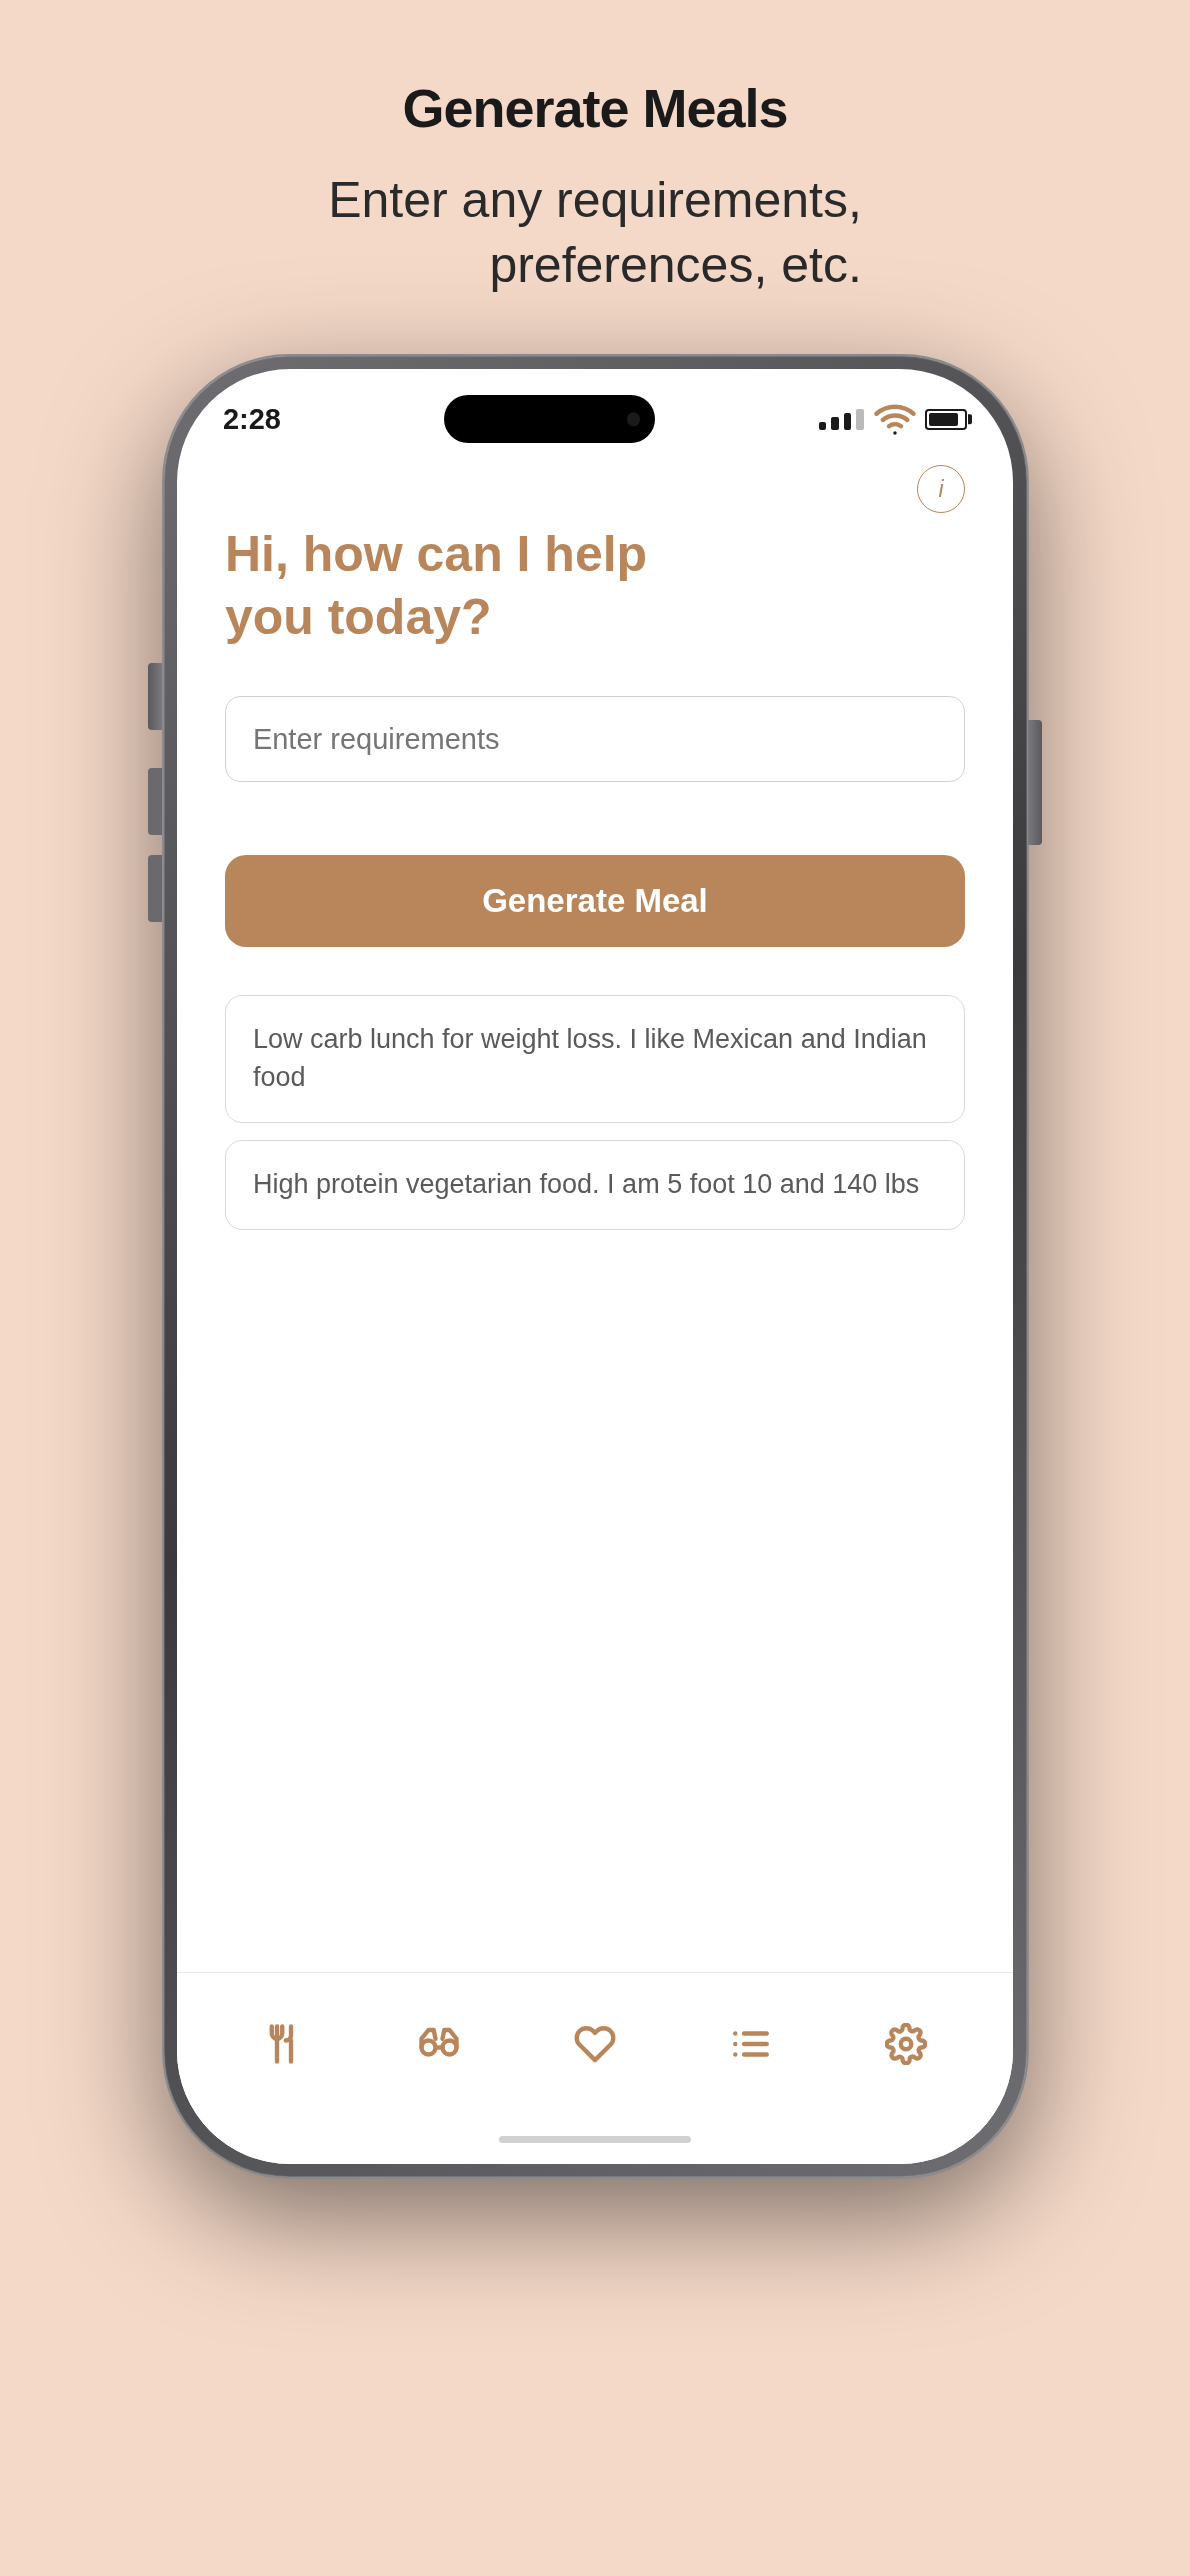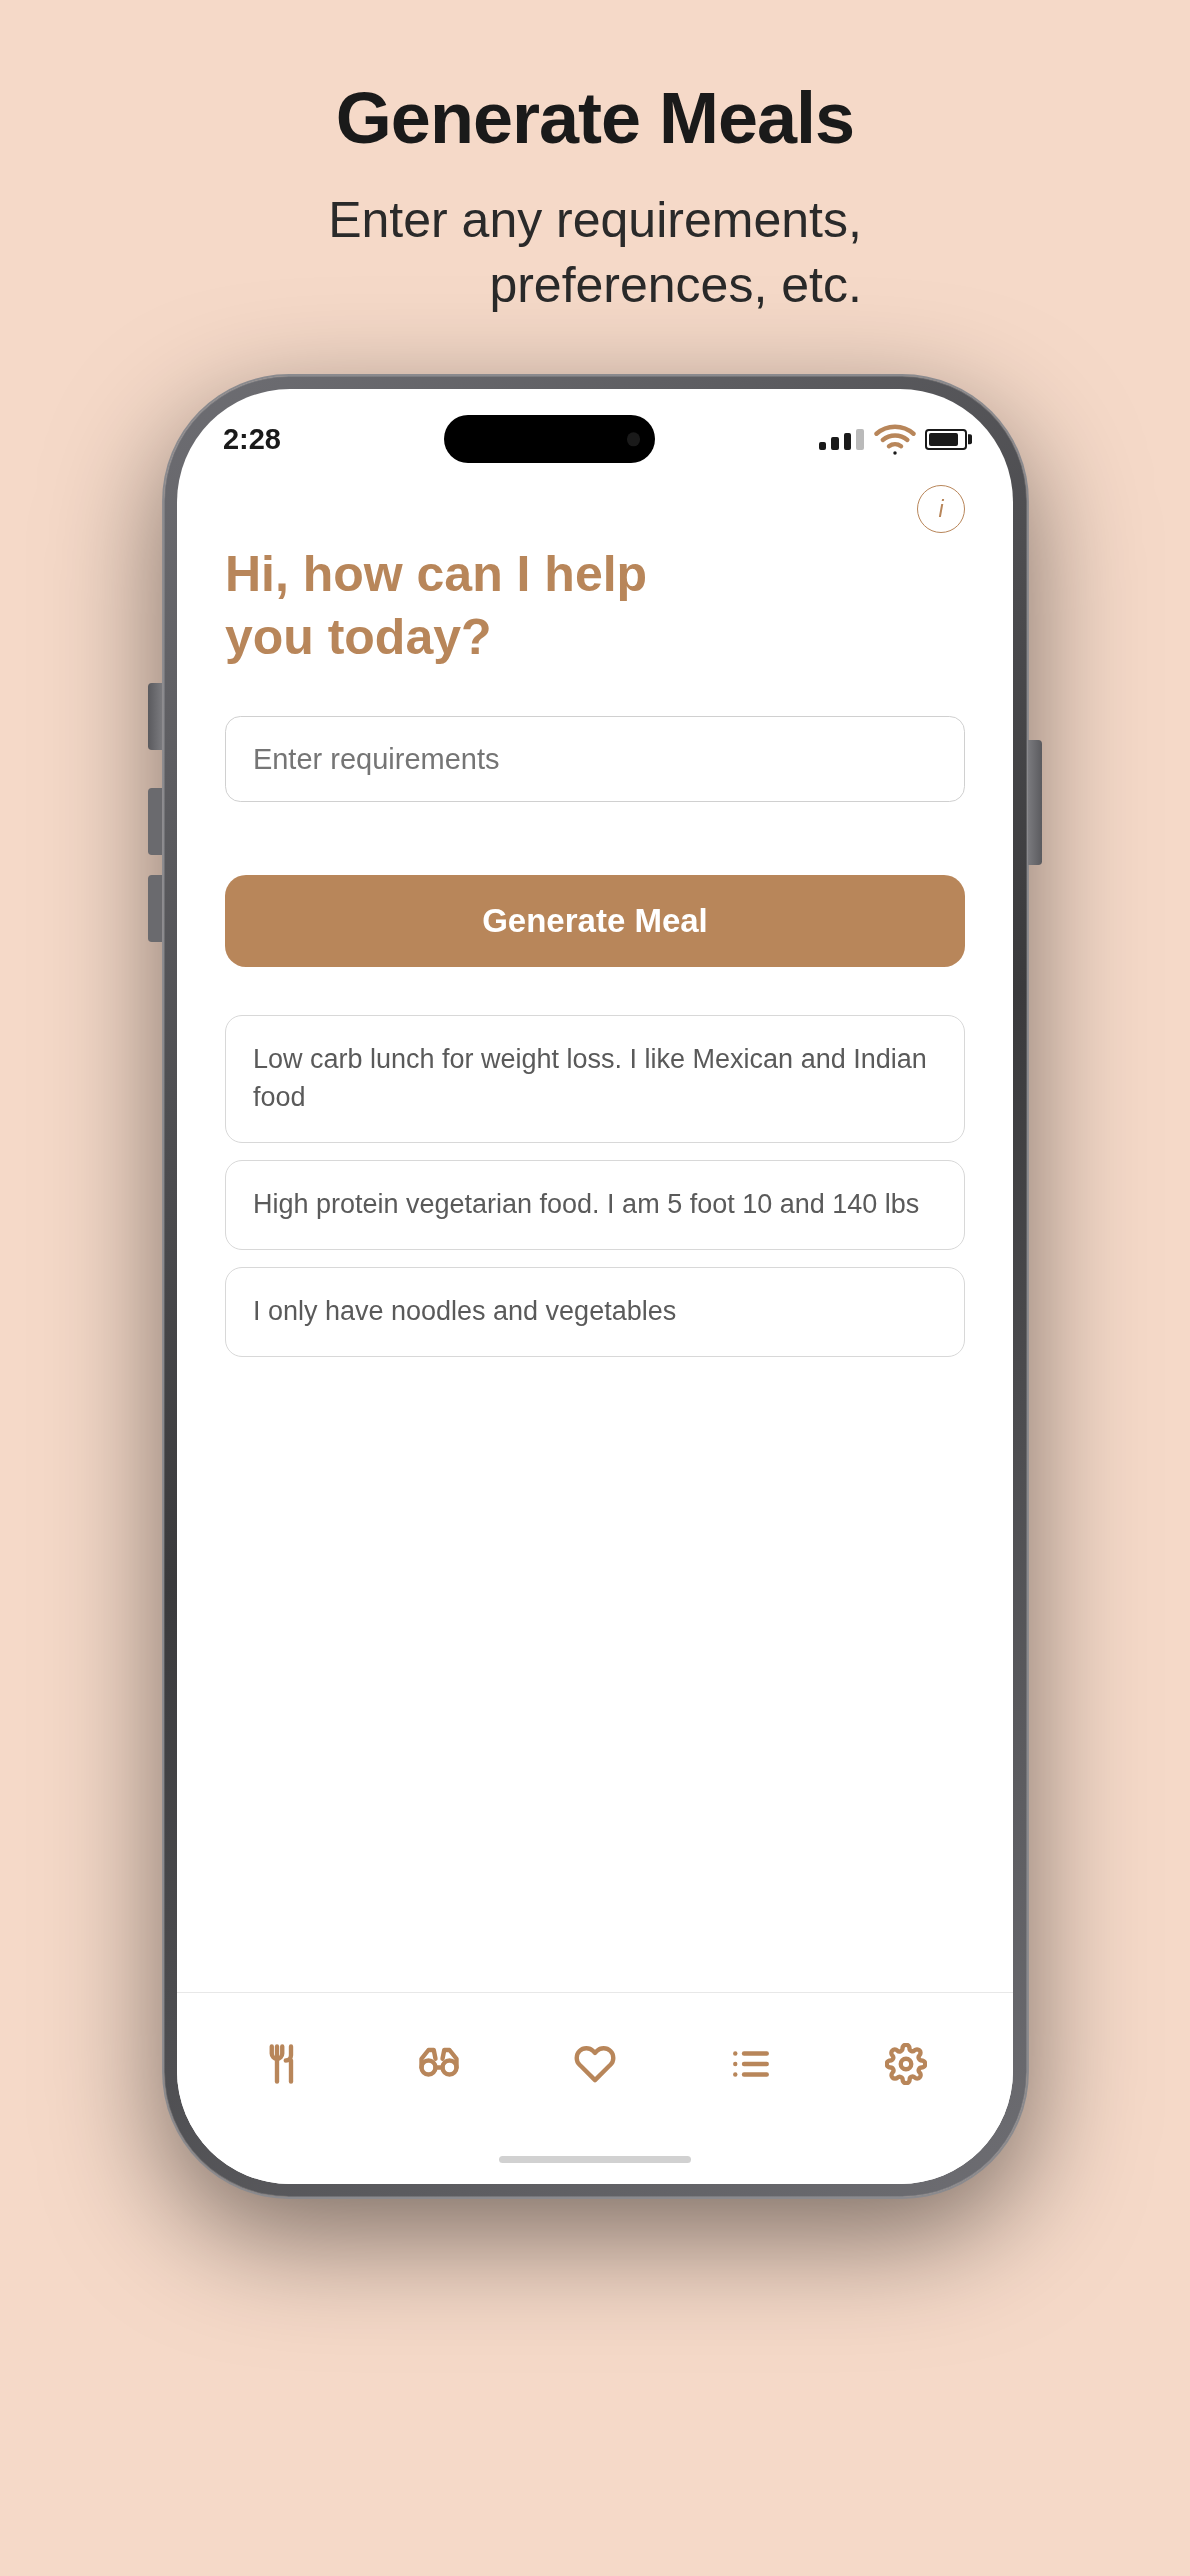--- a/index.html
+++ b/index.html
@@ -9,21 +9,21 @@
       height: 2576px;
       background-color: #f5d9c8;
       font-family: -apple-system, BlinkMacSystemFont, 'SF Pro Display', 'Helvetica Neue', Arial, sans-serif;
       display: flex;
       flex-direction: column;
       align-items: center;
       overflow: hidden;
     }
 
     .page-title {
-      font-size: 72px;
+      font-size: 54px;
       font-weight: 800;
       color: #1a1a1a;
       text-align: center;
       margin-top: 77px;
       letter-spacing: -1px;
     }
 
     .page-subtitle {
       font-size: 50px;
       font-weight: 400;
@@ -366,23 +366,20 @@
         
 
         <div class="example-card">
           <span class="example-card-text">Low carb lunch for weight loss. I like Mexican and Indian food</span>
         </div>
 
         <div class="example-card">
           <span class="example-card-text">High protein vegetarian food. I am 5 foot 10 and 140 lbs</span>
         </div>
 
-        <div class="example-card">
-          <span class="example-card-text">I only have noodles and vegetables</span>
-        </div>
 
       </div>
 
       <div class="tab-bar">
 
         <div class="tab-item">
           <svg class="tab-svg" viewBox="0 0 24 24">
             <line x1="8" y1="2" x2="8" y2="22" stroke="#b8865a" stroke-width="2.5" stroke-linecap="round"></line>
             <path d="M16 2v5c0 1.66-1.34 3-3 3v0" stroke="#b8865a" stroke-width="2.5" stroke-linecap="round"></path>
             <line x1="16" y1="10" x2="16" y2="22" stroke="#b8865a" stroke-width="2.5" stroke-linecap="round"></line>

